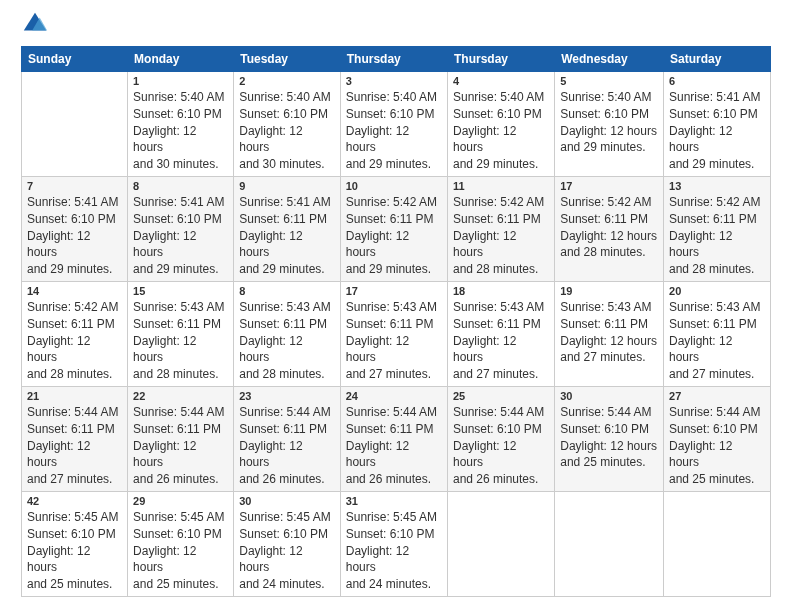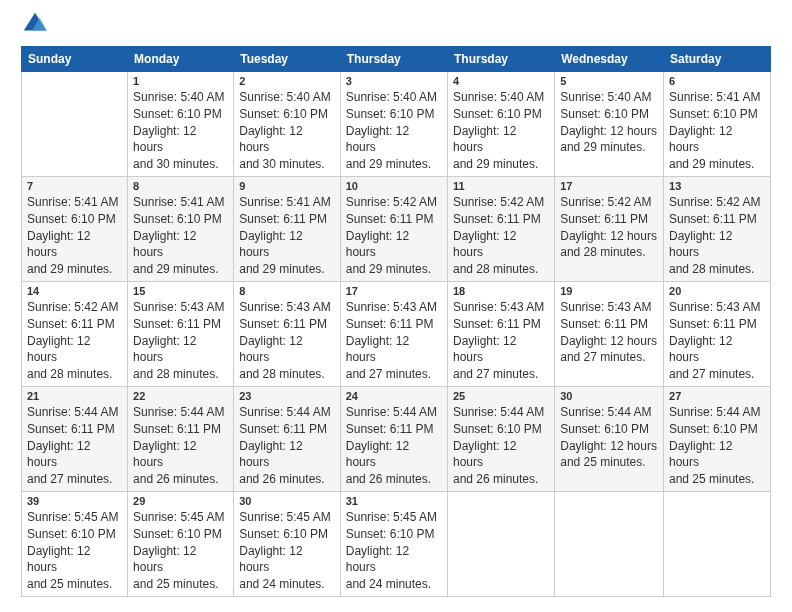--- a/index.html
+++ b/index.html
@@ -326,21 +326,21 @@
           <td>
             <span class="day-num">27</span>
             <div class="day-info" style="white-space: pre-line;">Sunrise: 5:44 AM
 Sunset: 6:10 PM
 Daylight: 12 hours
 and 25 minutes.</div>
           </td>
         </tr>
         <tr>
           <td>
-            <span class="day-num">39</span>
+            <span class="day-num">42</span>
             <div class="day-info" style="white-space: pre-line;">Sunrise: 5:45 AM
 Sunset: 6:10 PM
 Daylight: 12 hours
 and 25 minutes.</div>
           </td>
           <td>
             <span class="day-num">29</span>
             <div class="day-info" style="white-space: pre-line;">Sunrise: 5:45 AM
 Sunset: 6:10 PM
 Daylight: 12 hours

